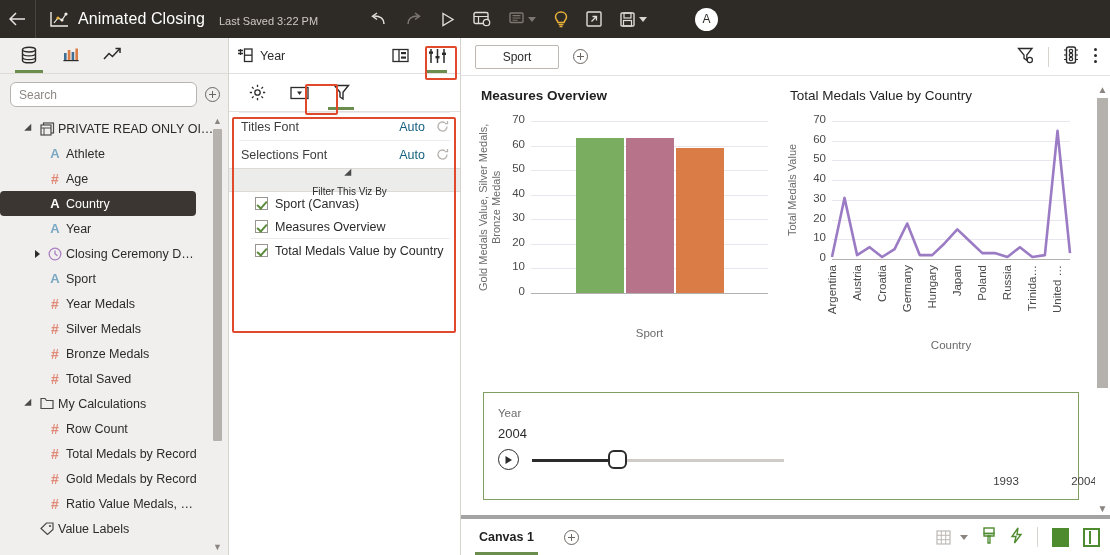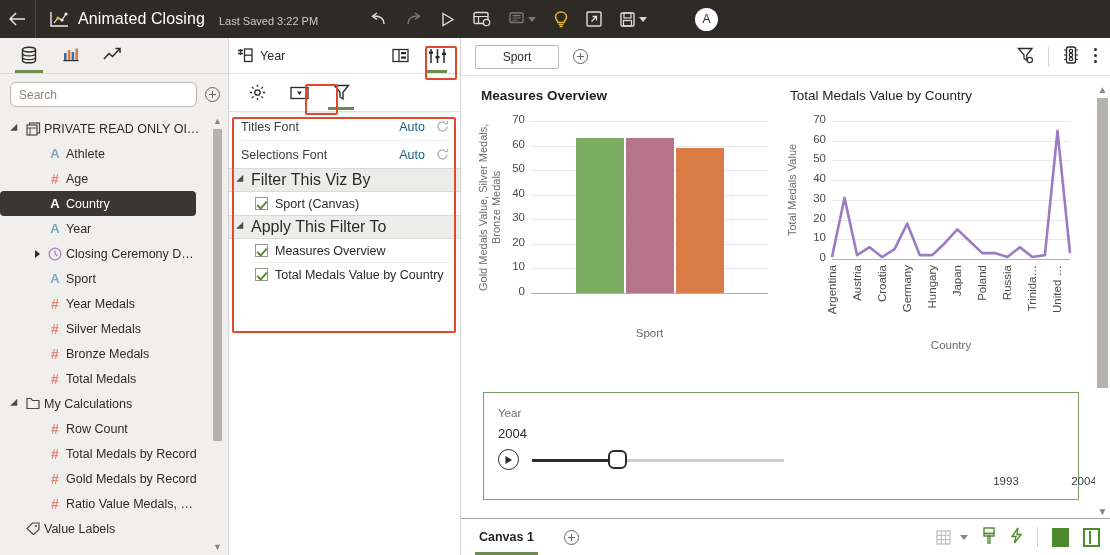--- a/index.html
+++ b/index.html
@@ -62,21 +62,21 @@
   .tree-row .tw { width: 14px; flex: 0 0 14px; display: flex; align-items: center; justify-content: center; }
   .tree-row .ico { width: 22px; flex: 0 0 22px; display: flex; align-items: center; justify-content: center; font-size: 13px; }
   .tree-row .lbl { font-size: 12.5px; color: #2b2b2b; }
   .tri-down { width: 0; height: 0; border-left: 5px solid #4a4a4a; border-top: 5px solid transparent; border-bottom: 5px solid transparent; transform: rotate(45deg); }
   .tri-right { width: 0; height: 0; border-left: 5.5px solid #2b2b2b; border-top: 4px solid transparent; border-bottom: 4px solid transparent; }
   .ico-A { color: #7aa8c4; font-size: 13px; font-weight: 600; }
   .ico-hash { color: #e08b7a; font-size: 14px; font-weight: 700; }
   .tree-row.sel { background: #3b3631; border-radius: 4px; margin-right: 32px; }
   .tree-row.sel .lbl { color: #ffffff; }
   .tree-row.sel .ico-A { color: #ffffff; }
-  .tree-row.lvl1 { padding-left: 8px; }
+  .tree-row.lvl1 { padding-left: 22px; }
   .tree-row.lvl2 { padding-left: 30px; }
   .tree-row.lvl2.sel { padding-left: 30px; }
   .lp-scrollbar { position: absolute; right: 6px; top: 16px; width: 9px; bottom: 22px; }
   .lp-scrollbar .thumb { position: absolute; top: 0; left: 0; width: 9px; height: 312px; background: #b5b1ad; border-radius: 1px; }
   .sc-arrow { position: absolute; right: 6px; width: 9px; height: 12px; color: #8a8580; display: flex; align-items: center; justify-content: center; font-size: 9px; }
 
   
   .propspanel { width: 232px; flex: 0 0 232px; background: #ffffff; border-right: 1px solid #d6d2ce; display: flex; flex-direction: column; position: relative; }
   .pp-head { height: 36px; display: flex; align-items: center; border-bottom: 1px solid #e2dedb; padding: 0 10px 0 8px; }
   .pp-head .lbl { font-size: 12.5px; margin-left: 7px; color: #2b2b2b; }
@@ -86,21 +86,21 @@
   .pp-headbtn.active .ul { background: #6b8e4e; }
   .pp-tabs { height: 38px; display: flex; align-items: center; gap: 14px; padding-left: 14px; border-bottom: 1px solid #e2dedb; }
   .pp-tab { width: 28px; height: 30px; display: flex; align-items: center; justify-content: center; position: relative; }
   .pp-tab .ul { position: absolute; bottom: -2px; left: 1px; right: 1px; height: 3px; background: transparent; }
   .pp-tab.active .ul { background: #6b8e4e; }
   .prop-row { height: 27px; display: flex; align-items: center; padding: 0 10px 0 12px; font-size: 12.5px; }
   .prop-row .name { color: #3c3c3c; }
   .prop-row .val { margin-left: auto; color: #15607f; }
   .prop-row .reset { width: 16px; margin-left: 9px; color: #b7b2ad; display: flex; align-items: center; justify-content: center; }
   .prop-sep { height: 1px; background: #ececec; margin: 0 10px; }
-  .sect-head { height: 24px; display: flex; align-items: center; gap: 7px; padding-left: 10px; background: #ececea; border-top: 1px solid #ddd9d5; border-bottom: 1px solid #ddd9d5; font-size: 16px; color: #2b2b2b; }
+  .sect-head { height: 24px; display: flex; align-items: center; gap: 7px; padding-left: 10px; background: #ececea; border-top: 1px solid #ddd9d5; border-bottom: 1px solid #ddd9d5; font-size: 10px; color: #2b2b2b; flex-direction: column; }
   .chk-row { height: 23px; display: flex; align-items: center; gap: 7px; padding-left: 26px; font-size: 12.5px; color: #2b2b2b; }
   .chkbox { width: 13px; height: 13px; border: 1px solid #9a9590; background: #fff; position: relative; flex: 0 0 13px; }
   .chkbox::after { content: ""; position: absolute; left: 3px; top: 1px; width: 4px; height: 8px; border: solid #5b8a3c; border-width: 0 2px 2px 0; transform: rotate(42deg); }
   .chk-sep { height: 1px; background: #ececec; margin: 0 10px 0 22px; }
 
   
   .annot { position: absolute; border: 2.5px solid #e0492c; border-radius: 2px; pointer-events: none; z-index: 40; }
 
   
   .main { flex: 1; display: flex; flex-direction: column; min-width: 0; background: #ffffff; }
@@ -139,21 +139,21 @@
   .yc-track { position: absolute; left: 48px; top: 65.5px; height: 3px; width: 252px; background: #cfcbc7; }
   .yc-track-fill { position: absolute; left: 48px; top: 65.5px; height: 3px; width: 85px; background: #2b2b2b; }
   .yc-thumb { position: absolute; left: 124px; top: 57px; width: 19px; height: 19px; border-radius: 6px; background: #fff; border: 2px solid #2b2b2b; }
   .yc-tick { position: absolute; top: 82px; font-size: 11.5px; color: #3c3c3c; text-align: center; width: 44px; }
 
   .canvas-scroll { width: 15px; flex: 0 0 15px; position: relative; background: #fff; }
   .canvas-scroll .thumb { position: absolute; left: 2px; width: 11px; top: 16px; height: 290px; background: #b5b1ad; }
   .cs-arrow { position: absolute; left: 2px; width: 11px; height: 14px; display: flex; align-items: center; justify-content: center; color: #8a8580; font-size: 10px; }
 
   
-  .bottombar { height: 44px; flex: 0 0 36px; border-top: 1px solid #a3a3a3; display: flex; align-items: center; padding: 0 10px 0 14px; background: #fff; }
+  .bottombar { height: 44px; flex: 0 0 36px; border-top: 4px solid #a3a3a3; display: flex; align-items: center; padding: 0 10px 0 14px; background: #fff; }
   .canvas-tab { font-size: 12.5px; font-weight: bold; color: #1f1f1f; position: relative; height: 36px; display: flex; align-items: center; padding: 0 4px; }
   .canvas-tab .ul { position: absolute; left: 0; right: 0; bottom: 0; height: 3px; background: #6b8e4e; }
   .bb-right { margin-left: auto; display: flex; align-items: center; gap: 14px; }
   .greenblk { width: 17px; height: 19px; background: #4e8a2e; position: relative; }
   .greenblk.outline { background: #fff; border: 2.5px solid #4e8a2e; }
   .greenblk.outline::after { content: ""; position: absolute; left: 4px; top: 1px; bottom: 1px; width: 2px; background: #4e8a2e; }
 </style>
 </head>
 <body>
 
@@ -353,21 +353,21 @@
               <span class="ico">
                 <span class="ico-hash">#</span>
               </span>
               <span class="lbl">Bronze Medals</span>
             </div>
             <div class="tree-row lvl2">
               <span class="tw"></span>
               <span class="ico">
                 <span class="ico-hash">#</span>
               </span>
-              <span class="lbl">Total Medals</span>
+              <span class="lbl">Total Saved</span>
             </div>
             <div class="tree-row lvl1">
               <span class="tw">
                 <span class="tri-down"></span>
               </span>
               <span class="ico">
                 <svg width="14" height="13" viewBox="0 0 14 13">
                   <path d="M1 11.5 V1.5 H5 L6.5 3.5 H13 V11.5 Z" stroke="#4a4a4a" stroke-width="1.2" fill="none"></path>
                 </svg>
               </span>
@@ -499,24 +499,20 @@
 
         <div class="sect-head">
           <span class="tri-down"></span>
           <span>Filter This Viz By</span>
         </div>
         <div class="chk-row">
           <span class="chkbox"></span>
           <span>Sport (Canvas)</span>
         </div>
 
-        <div class="sect-head">
-          <span class="tri-down"></span>
-          <span>Apply This Filter To</span>
-        </div>
         <div class="chk-row">
           <span class="chkbox"></span>
           <span>Measures Overview</span>
         </div>
         <div class="chk-sep"></div>
         <div class="chk-row">
           <span class="chkbox"></span>
           <span>Total Medals Value by Country</span>
         </div>
       </div>

